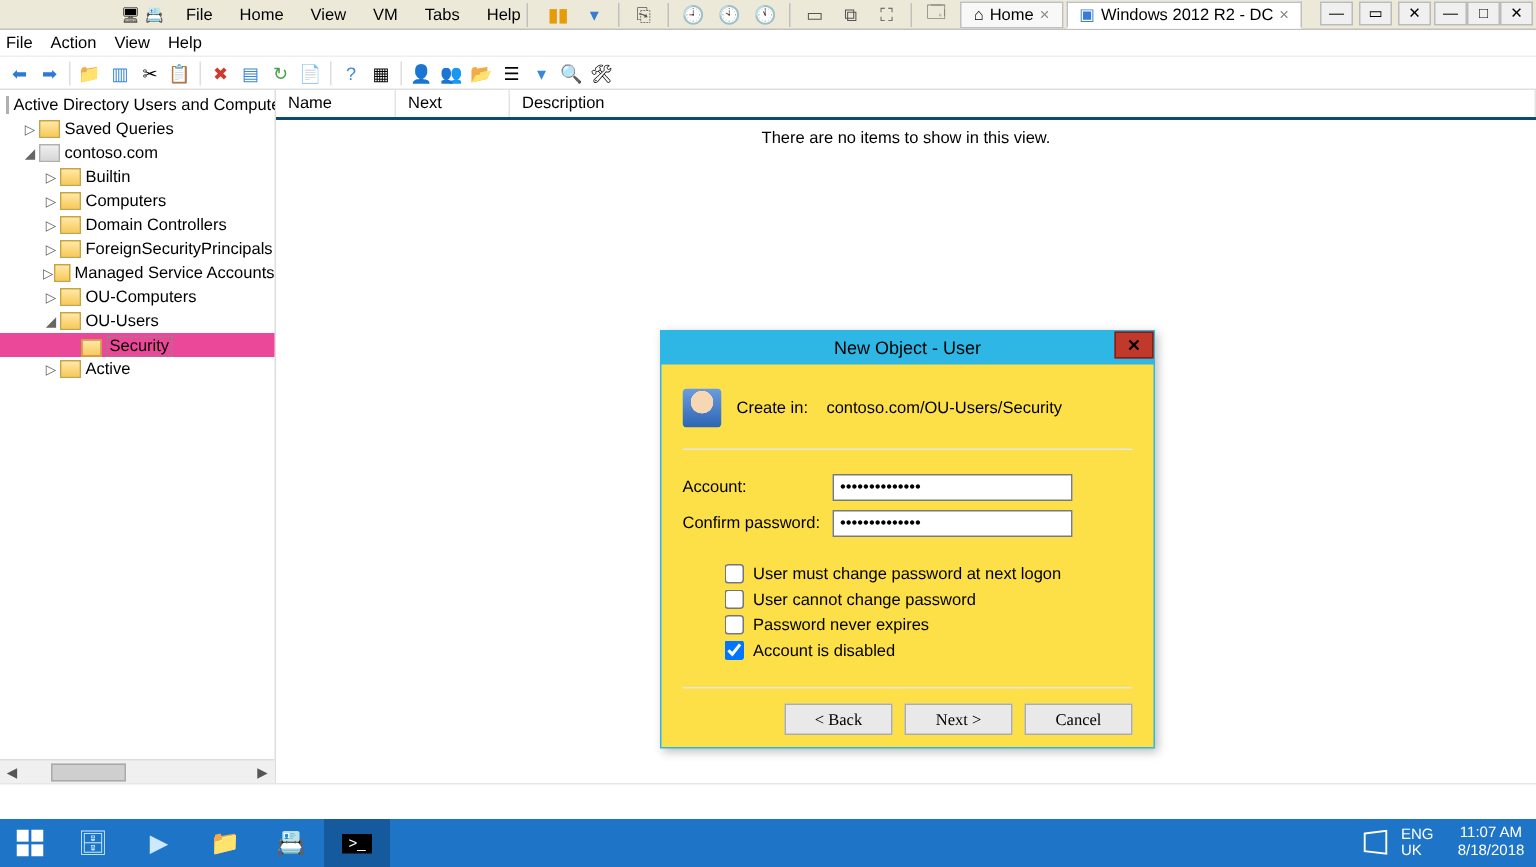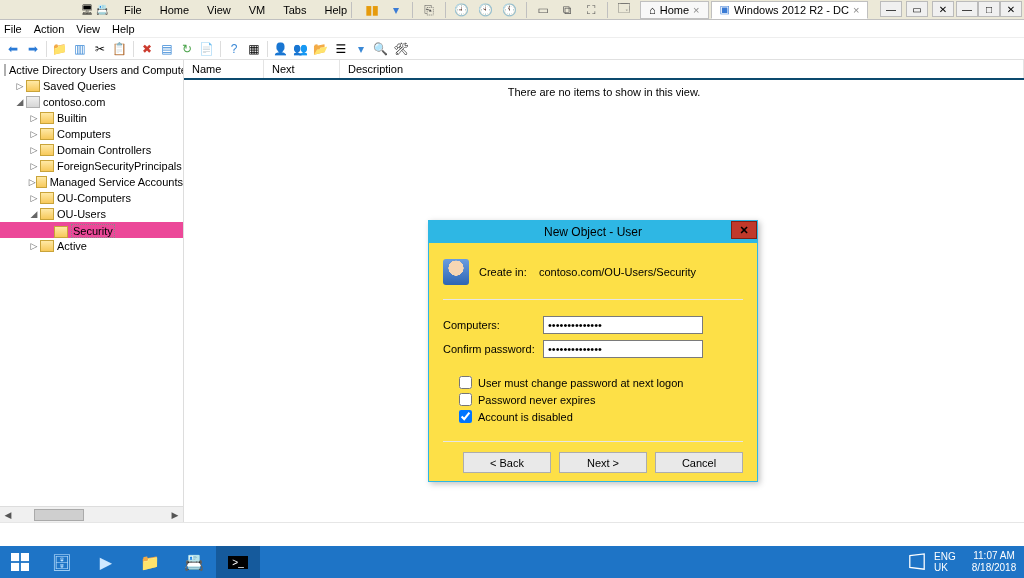--- a/index.html
+++ b/index.html
@@ -55,44 +55,44 @@
   .hscroll .arrow { width:16px; height:14px; display:flex;align-items:center;justify-content:center; font-size:9px; color:#555; }
   .hscroll .arrow.right { margin-left:auto; }
 
   .list-pane { flex:1; position:relative; }
   .list-header { height:20px; border-bottom:2px solid #0c4a6e; display:flex; }
   .list-header .col { border-right:1px solid #e4e4e4; padding:3px 8px; font-size:11px; }
   .list-empty { text-align:center; padding-top:6px; color:#000; font-size:11px; }
 
   
   .dialog {
-    position:absolute; left:244px; top:160px; width:330px;
+    position:absolute; left:256px; top:160px; width:330px;
     background:#2eb7e4; padding:1px;
     box-shadow: 2px 2px 6px rgba(0,0,0,.25);
   }
   .dlg-title { height:22px; display:flex; align-items:center; justify-content:center; position:relative; color:#000; font-size:12px; }
   .dlg-close { position:absolute; right:0; top:0; width:26px; height:18px; background:#c0392b; color:#000; display:flex; align-items:center; justify-content:center; font-weight:bold; font-size:11px; border:1px solid #801f14; }
   .dlg-body { background:#fde047; padding:10px 14px 8px 14px; }
   .dlg-head { display:flex; align-items:center; gap:10px; padding:6px 0 14px 0; border-bottom:1px solid #e6e6e6; }
   .user-ico {
     width:26px; height:26px;
     background: radial-gradient(circle at 50% 35%, #f6d6b3 0 35%, transparent 36%),
                 linear-gradient(#6a9de0,#2d65b3);
     border-radius:3px;
   }
   .dlg-row { display:flex; align-items:center; margin:6px 0; }
   .dlg-row label { width:100px; font-size:11px; }
   .dlg-row input[type=password] {
     flex:0 0 160px; height:18px; border:1px solid #7a7a7a; padding:0 4px; font-size:11px;
   }
-  .chk-row { display:flex; align-items:center; gap:6px; margin:4px 0; font-size:11px;padding-left:16px; }
+  .chk-row { display:flex; align-items:center; gap:6px; margin:4px 12px; font-size:11px;padding-left:16px; }
   .chk-row input { width:13px; height:13px; margin:0; }
   .dlg-buttons { border-top:1px solid #e6e6e6; padding-top:10px; margin-top:18px; display:flex; justify-content:flex-end; gap:8px; }
   .dlg-buttons button {
-    width:88px; height:21px; background:#e9e9e9; border:1px solid #adadad; font-size:11px;
+    width:72px; height:21px; background:#e9e9e9; border:1px solid #adadad; font-size:11px;font-family:Liberation Serif, serif;
   }
 
   
   .taskbar {
     position:absolute; left:0; right:0; bottom:0; height:32px;
     background:#1e74c6; display:flex; align-items:stretch;
   }
   .task-btn { width:44px; display:flex; align-items:center; justify-content:center; }
   .task-btn.active { background:#155a9c; }
   .start { width:40px; display:flex; align-items:center; justify-content:center; }
@@ -287,33 +287,37 @@
           <div>
             <span>Create in:</span>
             &nbsp;&nbsp;
             <span>contoso.com/OU-Users/Security</span>
           </div>
         </div>
 
         <div style="height:10px"></div>
 
         <div class="dlg-row">
-          <label>Computers:</label>
+          <label>Account:</label>
           <input type="password" value="••••••••••••••" style="">
         </div>
         <div class="dlg-row">
           <label>Confirm password:</label>
           <input type="password" value="••••••••••••••" style="">
         </div>
 
         <div style="height:8px"></div>
 
         <div class="chk-row">
           <input type="checkbox" style="">
           <span>User must change password at next logon</span>
+        </div>
+        <div class="chk-row">
+          <input type="checkbox" style="">
+          <span>User cannot change password</span>
         </div>
         <div class="chk-row">
           <input type="checkbox" style="">
           <span>Password never expires</span>
         </div>
         <div class="chk-row">
           <input type="checkbox" checked="" style="">
           <span>Account is disabled</span>
         </div>
 

